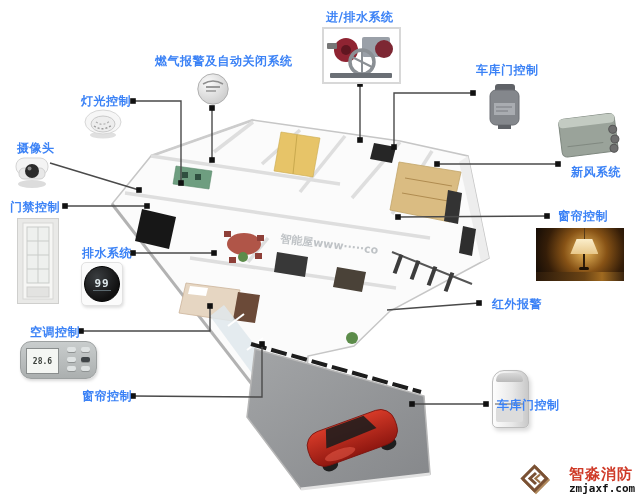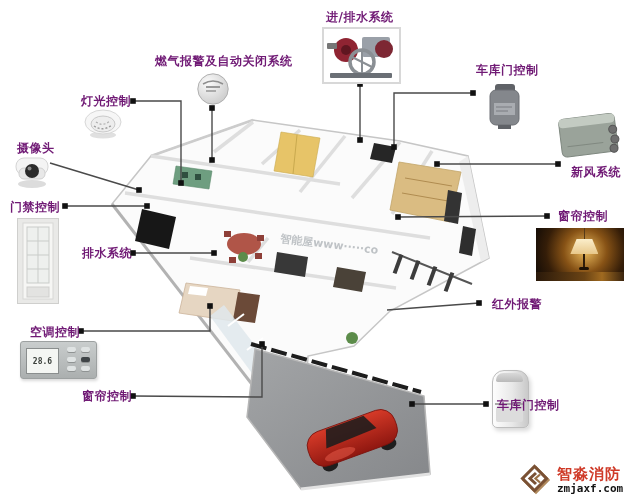--- a/index.html
+++ b/index.html
@@ -1,36 +1,36 @@
 <!DOCTYPE html>
 <html><head>
 <meta charset="utf-8">
 <style>
   html,body{margin:0;padding:0;background:#fff;}
   .canvas{position:relative;width:640px;height:503px;background:#ffffff;overflow:hidden;
           font-family:"DejaVu Sans","Liberation Sans",sans-serif;}
   svg{display:block;}
   .layer{position:absolute;left:0;top:0;}
   
-  .lbl{position:absolute;font-weight:bold;font-size:12px;line-height:14px;color:#701a75;
+  .lbl{position:absolute;font-weight:bold;font-size:12px;line-height:14px;color:#3b82f6;
        white-space:nowrap;letter-spacing:.5px;z-index:6;}
   
   .dev{position:absolute;z-index:4;}
   
   .pump-box{border:2px solid #d8d8d8;background:#fff;}
   
   .thermo{width:40px;height:42px;background:#fbfbfb;border:1px solid #e2e2e2;border-radius:5px;
           display:flex;align-items:center;justify-content:center;box-shadow:1px 2px 3px rgba(0,0,0,.12);}
   .thermo-circle{width:34px;height:34px;border-radius:50%;background:radial-gradient(circle at 35% 30%,#3a3d40,#111 70%);
           display:flex;align-items:center;justify-content:center;border:1px solid #000;}
   .thermo-display{font-family:"DejaVu Sans Mono","Liberation Mono",monospace;font-weight:bold;
           font-size:11px;color:#dfe9ec;letter-spacing:1px;border-bottom:1px solid #5c6a70;padding:0 1px;}
   
   .acpanel{width:75px;height:36px;background:linear-gradient(180deg,#c9cdcd,#abafaf);
-           border:1px solid #9da1a1;border-radius:3px;box-shadow:1px 2px 3px rgba(0,0,0,.15);}
+           border:1px solid #9da1a1;border-radius:11px;box-shadow:1px 2px 3px rgba(0,0,0,.15);}
   .ac-screen{position:absolute;left:5px;top:6px;width:31px;height:24px;background:#f4f6f3;
            border:1px solid #8a8e8e;display:flex;align-items:center;justify-content:center;}
   .ac-temp{font-family:"DejaVu Sans Mono","Liberation Mono",monospace;font-size:8px;font-weight:bold;color:#3a3f3a;}
   .ac-buttons{position:absolute;right:5px;top:5px;width:24px;height:26px;display:grid;
            grid-template-columns:1fr 1fr;gap:3px 4px;}
   .ac-btn{width:9px;height:5px;border-radius:2px;background:#dfe3e3;box-shadow:0 1px 0 #8f9393;}
   .ac-btn.dark{background:#3f4447;}
   
   .lampphoto{width:88px;height:53px;background:#160d06;position:relative;overflow:hidden;}
   .lamp-glow{position:absolute;left:-10%;top:-20%;width:120%;height:140%;
@@ -45,21 +45,21 @@
   
   .irdev{width:35px;height:56px;border-radius:12px 12px 5px 5px;
      background:linear-gradient(90deg,#fdfdfd 0%,#e8e8e8 55%,#c9c9c9 100%);
      border:1px solid #bdbdbd;position:relative;box-shadow:2px 3px 4px rgba(0,0,0,.15);}
   .irdev .cap{position:absolute;left:3px;top:2px;width:27px;height:9px;border-radius:8px 8px 2px 2px;
      background:linear-gradient(180deg,#d9d9d9,#b9b9b9);}
   .irdev .groove{position:absolute;left:2px;top:58%;width:29px;height:2px;background:#a9a9a9;}
   .irdev .lower{position:absolute;left:3px;top:64%;width:27px;height:15px;background:#dcdcdc;border-radius:2px;}
   
   .brand{position:absolute;left:519px;top:462px;display:flex;align-items:center;z-index:7;}
-  .brand-text{margin-left:6px;line-height:1;}
+  .brand-text{margin-left:18px;line-height:1;}
   .brand-name{display:block;color:#cf3a28;font-weight:bold;font-size:15px;letter-spacing:1px;}
   .brand-site{display:block;color:#141414;font-weight:bold;font-size:11px;margin-top:1px;
      font-family:"DejaVu Sans Mono","Liberation Mono",monospace;text-align:center;}
 </style>
 </head>
 <body>
 
 <div class="canvas">
 
   <svg class="layer" width="640" height="503" viewBox="0 0 640 503" style="z-index:1">
@@ -288,20 +288,25 @@
       <rect x="6" y="5" width="30" height="76" fill="#f6f6f4" stroke="#d8d8d6"></rect>
       <rect x="10" y="9" width="22" height="56" fill="#eef0ee" stroke="#c9ccc9"></rect>
       <line x1="21" y1="9" x2="21" y2="65" stroke="#c9ccc9"></line>
       <line x1="10" y1="23" x2="32" y2="23" stroke="#c9ccc9"></line>
       <line x1="10" y1="37" x2="32" y2="37" stroke="#c9ccc9"></line>
       <line x1="10" y1="51" x2="32" y2="51" stroke="#c9ccc9"></line>
       <rect x="10" y="69" width="22" height="10" fill="#e3e3e1" stroke="#cfcfcd"></rect>
     </svg>
   </div>
 
+  <div class="dev thermo" style="left:81px;top:262px">
+    <div class="thermo-circle">
+      <span class="thermo-display">99</span>
+    </div>
+  </div>
 
   <div class="dev acpanel" style="left:20px;top:341px">
     <div class="ac-screen">
       <span class="ac-temp">28.6</span>
     </div>
     <div class="ac-buttons">
       <div class="ac-btn"></div>
         <div class="ac-btn"></div>
       <div class="ac-btn"></div>
         <div class="ac-btn dark"></div>

